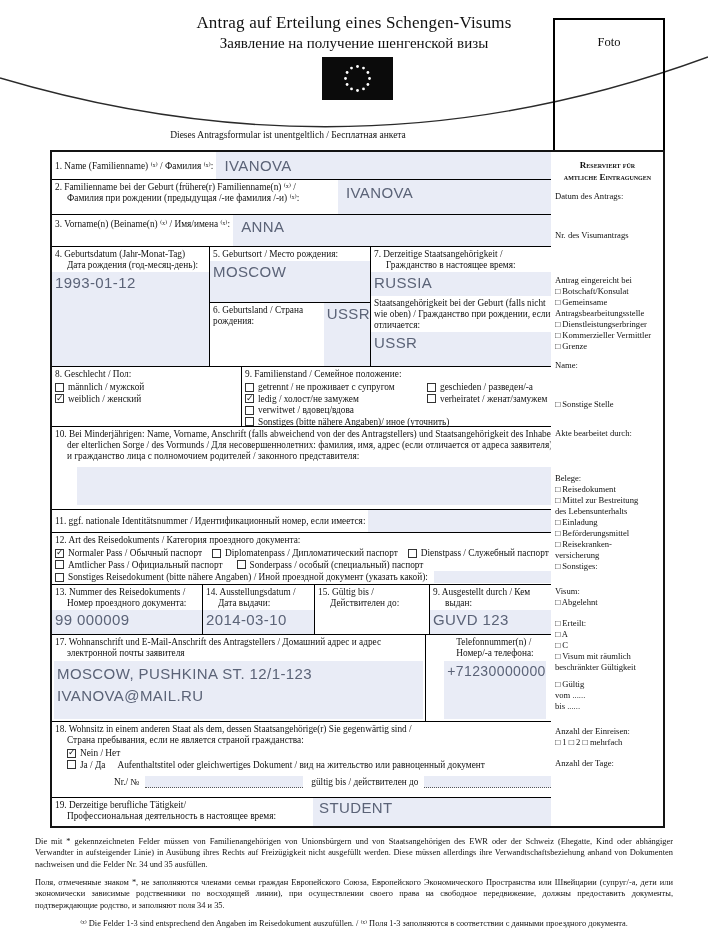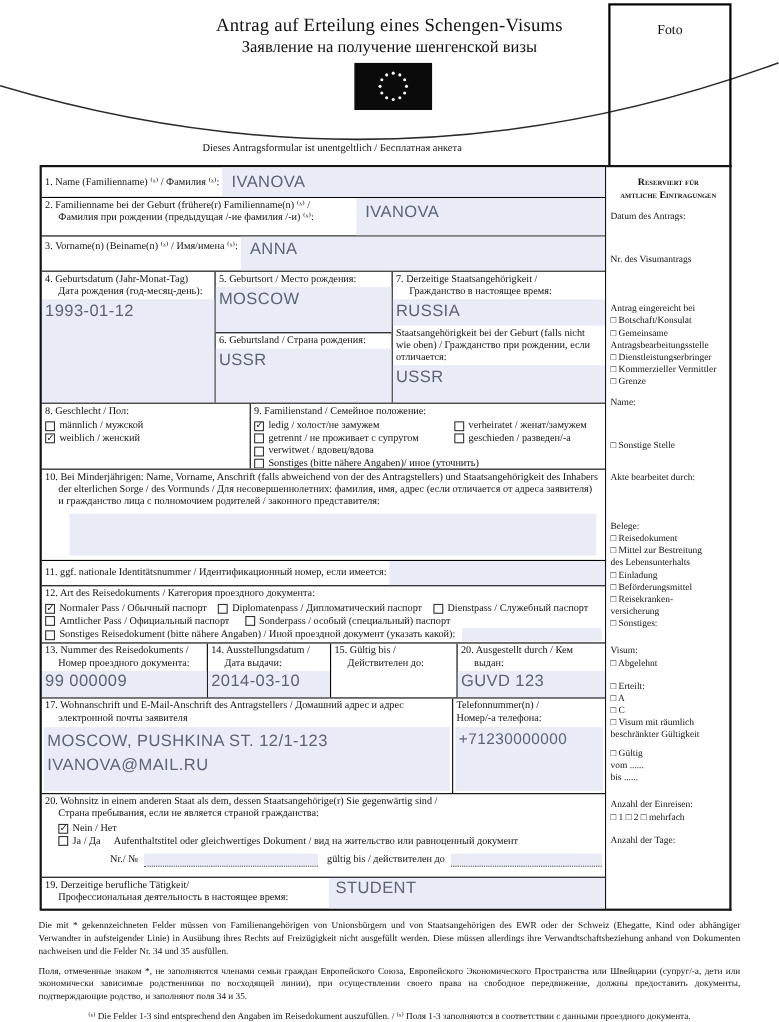--- a/index.html
+++ b/index.html
@@ -3,25 +3,25 @@
 <meta charset="utf-8">
 <style>
   html,body{margin:0;padding:0;background:#fff;}
   .page{position:relative;width:708px;height:929px;background:#ffffff;overflow:hidden;
         font-family:"Liberation Serif","DejaVu Serif",serif;color:#111;}
   
   .title-de{position:absolute;top:13px;left:0;width:708px;text-align:center;font-size:17px;letter-spacing:.2px;}
   .title-ru{position:absolute;top:35px;left:0;width:708px;text-align:center;font-size:15px;}
   .arc{position:absolute;top:0;left:0;pointer-events:none;}
   .flag{position:absolute;left:322px;top:57px;width:71px;height:43px;}
-  .free-note{position:absolute;top:130px;left:18px;width:568px;text-align:center;font-size:9.5px;}
-  .foto-box{position:absolute;left:553px;top:3px;width:112px;height:150px;border:2px solid #000;box-sizing:border-box;}
+  .free-note{position:absolute;top:130px;left:4px;width:568px;text-align:center;font-size:9.5px;}
+  .foto-box{position:absolute;left:553px;top:18px;width:112px;height:150px;border:2px solid #000;box-sizing:border-box;}
   .foto-box .cap{margin-top:15px;text-align:center;font-size:12.5px;}
   
-  .main{position:absolute;left:36px;top:150px;width:516px;height:678px;border:2px solid #141414;box-sizing:border-box;background:#fff;}
+  .main{position:absolute;left:50px;top:150px;width:516px;height:678px;border:2px solid #141414;box-sizing:border-box;background:#fff;}
   .row{box-sizing:border-box;border-bottom:1px solid #000;overflow:hidden;position:relative;}
   .row:last-child{border-bottom:none;}
   .lbl{font-size:9.3px;line-height:1.18;padding:2px 3px 1px 3px;}
   .pre{white-space:pre-line;}
   .hang{padding-left:15px;text-indent:-12px;}
   .val{font-family:"Liberation Sans","DejaVu Sans",sans-serif;font-size:15px;color:#5b6377;
        background:#e9ecf6;letter-spacing:.4px;}
   .flexr{display:flex;height:100%;}
   .grow{flex:1;}
   .cell{box-sizing:border-box;overflow:hidden;}
@@ -114,21 +114,21 @@
           <div class="lbl pre hang">4. Geburtsdatum (Jahr-Monat-Tag)
 Дата рождения (год-месяц-день):</div>
           <div class="val grow" style="padding:2px 0 0 3px;">1993-01-12</div>
         </div>
 
         <div class="cell br" style="width:161px;display:flex;flex-direction:column;">
           <div style="height:55px;display:flex;flex-direction:column;box-sizing:border-box;">
             <div class="lbl">5. Geburtsort / Место рождения:</div>
             <div class="val grow" style="padding:2px 0 0 3px;">MOSCOW</div>
           </div>
-          <div class="bt grow" style="display:flex;flex-direction:column;">
+          <div class="bt grow" style="display:flex;flex-direction:row;">
             <div class="lbl">6. Geburtsland / Страна рождения:</div>
             <div class="val grow" style="padding:2px 0 0 3px;">USSR</div>
           </div>
         </div>
 
         <div class="cell grow" style="display:flex;flex-direction:column;">
           <div class="lbl pre hang">7. Derzeitige Staatsangehörigkeit /
 Гражданство в настоящее время:</div>
           <div class="val" style="height:22px;padding:2px 0 0 3px;">RUSSIA</div>
           <div class="lbl">Staatsangehörigkeit bei der Geburt (falls nicht wie oben) / Гражданство при рождении, если отличается:</div>
@@ -151,36 +151,36 @@
               <span class="opt">
                 <span class="cb on"></span>
                 <span>weiblich / женский</span>
               </span>
             </div>
         </div>
         <div class="cell grow">
           <div class="lbl">9. Familienstand / Семейное положение:</div>
           <div class="optline">
             <span class="opt" style="width:182px;">
+                <span class="cb"></span>
+                <span>getrennt / не проживает с супругом</span>
+              </span>
+            <span class="opt">
+                <span class="cb"></span>
+                <span>geschieden / разведен/-а</span>
+              </span>
+          </div>
+          <div class="optline">
+            <span class="opt" style="width:182px;">
                 <span class="cb on"></span>
                 <span>ledig / холост/не замужем</span>
               </span>
             <span class="opt">
                 <span class="cb"></span>
                 <span>verheiratet / женат/замужем</span>
-              </span>
-          </div>
-          <div class="optline">
-            <span class="opt" style="width:182px;">
-                <span class="cb"></span>
-                <span>getrennt / не проживает с супругом</span>
-              </span>
-            <span class="opt">
-                <span class="cb"></span>
-                <span>geschieden / разведен/-а</span>
               </span>
           </div>
           <div class="optline">
               <span class="opt">
                 <span class="cb"></span>
                 <span>verwitwet / вдовец/вдова</span>
               </span>
             </div>
           <div class="optline">
               <span class="opt">
@@ -249,47 +249,47 @@
         <div class="cell br" style="width:112px;display:flex;flex-direction:column;">
           <div class="lbl pre hang">14. Ausstellungsdatum /
 Дата выдачи:</div>
           <div class="val grow" style="padding:1px 0 0 3px;">2014-03-10</div>
         </div>
         <div class="cell br" style="width:115px;display:flex;flex-direction:row;">
           <div class="lbl pre hang">15. Gültig bis /
 Действителен до:</div>
         </div>
         <div class="cell grow" style="display:flex;flex-direction:column;">
-          <div class="lbl pre hang">20. Ausgestellt durch / Кем
+          <div class="lbl pre hang">9. Ausgestellt durch / Кем
 выдан:</div>
           <div class="val grow" style="padding:1px 0 0 3px;">GUVD 123</div>
         </div>
       </div>
     </div>
 
     <div class="row" style="height:87px;">
       <div class="flexr">
         <div class="cell br grow" style="display:flex;flex-direction:column;">
           <div class="lbl pre hang">17. Wohnanschrift und E-Mail-Anschrift des Antragstellers / Домашний адрес и адрес
 электронной почты заявителя</div>
           <div class="val grow" style="margin:1px 2px 2px 2px;padding:2px 0 0 3px;line-height:1.45;">
             <div>MOSCOW, PUSHKINA ST. 12/1-123</div>
             <div>IVANOVA@MAIL.RU</div>
           </div>
         </div>
-        <div class="cell" style="width:138px;display:flex;flex-direction:column;">
+        <div class="cell" style="width:138px;display:flex;flex-direction:column;align-items:center;">
           <div class="lbl pre">Telefonnummer(n) /
 Номер/-а телефона:</div>
           <div class="val grow" style="margin:1px 2px 2px 2px;padding:2px 0 0 3px;font-size:14px;">+71230000000</div>
         </div>
       </div>
     </div>
 
     <div class="row" style="height:76px;">
-      <div class="lbl pre hang">20. Wohnsitz in einem anderen Staat als dem, dessen Staatsangehörige(r) Sie gegenwärtig sind /
+      <div class="lbl pre hang">18. Wohnsitz in einem anderen Staat als dem, dessen Staatsangehörige(r) Sie gegenwärtig sind /
 Страна пребывания, если не является страной гражданства:</div>
       <div class="optline" style="padding-left:15px;">
           <span class="opt">
             <span class="cb on"></span>
             <span>Nein / Нет</span>
           </span>
         </div>
       <div class="optline" style="padding-left:15px;">
         <span class="opt">
             <span class="cb"></span>

